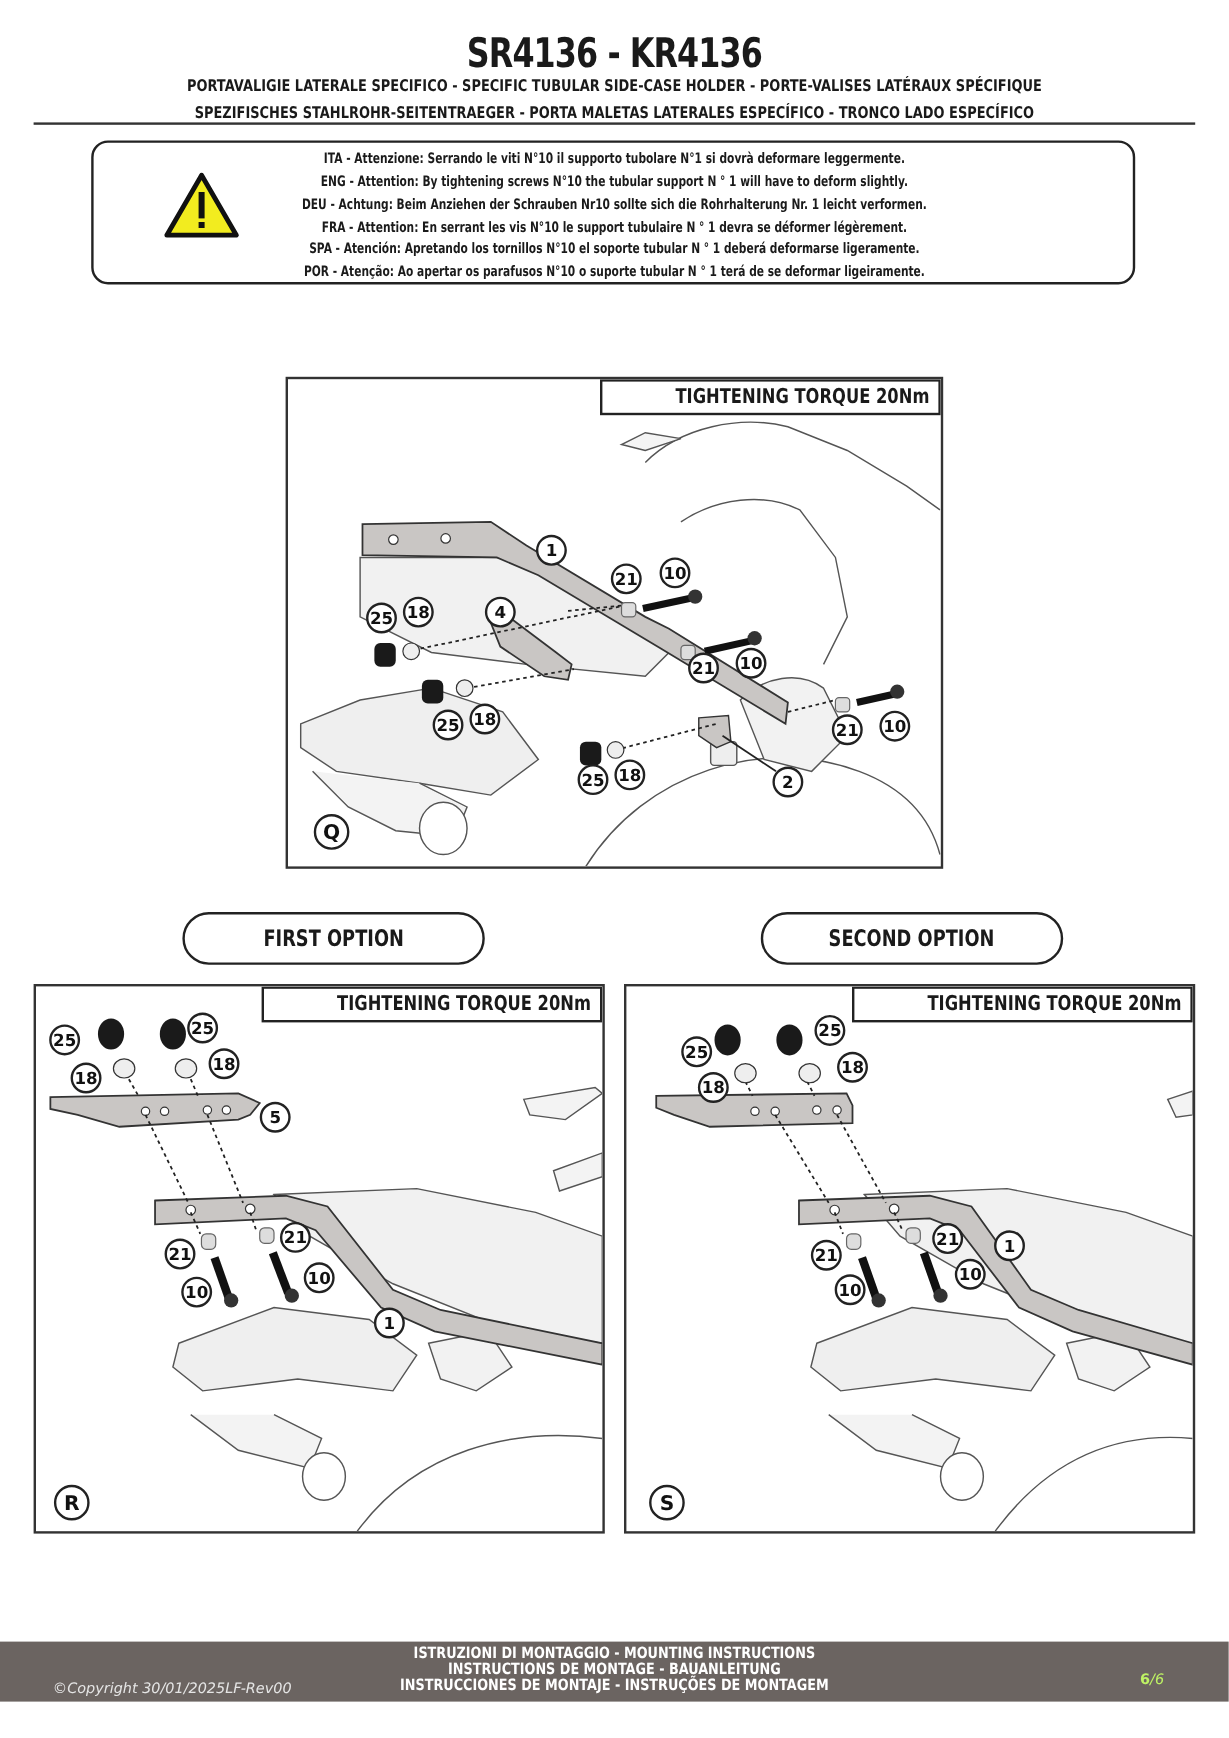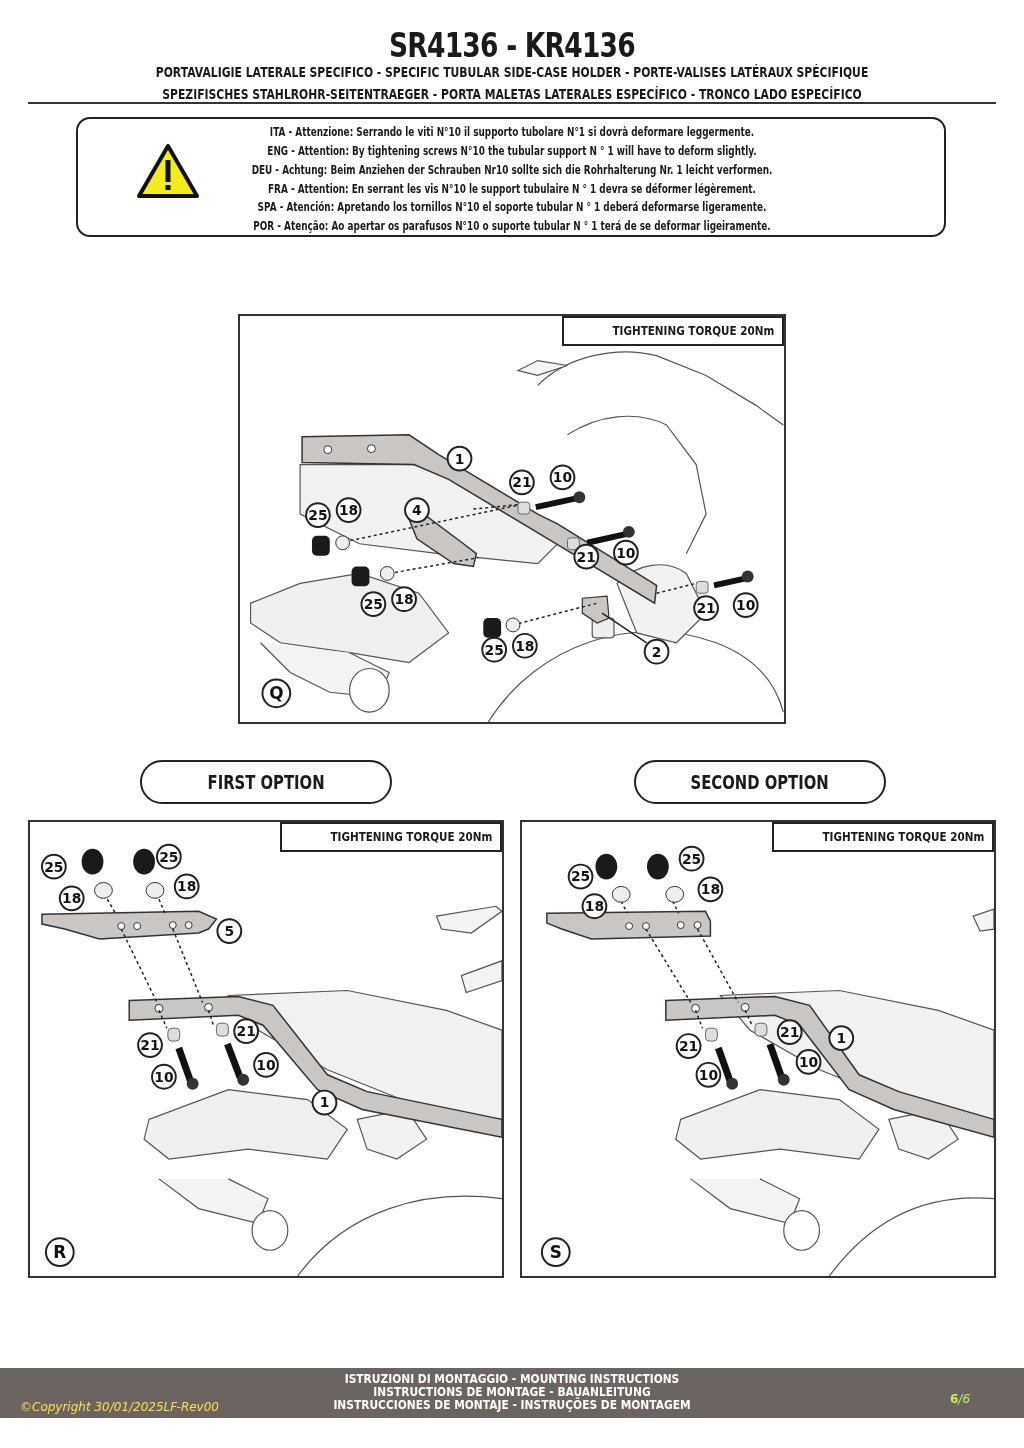--- a/index.html
+++ b/index.html
@@ -9,29 +9,29 @@
   #sub1 { top:64px; }
   #sub2 { top:86px; }
   #rule { position:absolute; left:28px; top:102px; width:968px; height:2px; background:#333; }
   #warnbox { position:absolute; left:76px; top:117px; width:870px; height:120px; border:2.5px solid #222; border-radius:14px; box-sizing:border-box; }
   #warn-icon { position:absolute; left:58px; top:24px; width:64px; height:56px; }
   .wline { position:absolute; left:0; width:1024px; text-align:center; font-size:12px; font-weight:bold; line-height:14px; white-space:nowrap; transform:scaleX(0.74); }
   .panel { position:absolute; border:2px solid #333; box-sizing:border-box; background:#fff; overflow:hidden; }
   #panelQ { left:238px; top:314px; width:548px; height:410px; }
   #panelR { left:28px; top:820px; width:476px; height:458px; }
   #panelS { left:520px; top:820px; width:476px; height:458px; }
-  .torque { position:absolute; right:0; top:0; border:2px solid #222; background:#fff; font-weight:bold; font-size:13px; line-height:26px; padding:0 8px; white-space:nowrap; }
+  .torque { position:absolute; right:0; top:0; border:2px solid #222; background:#fff; font-weight:bold; font-size:17px; line-height:26px; padding:0 8px; white-space:nowrap; }
   .torque span { display:inline-block; transform:scaleX(0.8); transform-origin:right center; }
   .option { position:absolute; height:44px; border:2px solid #222; border-radius:22px; box-sizing:border-box; text-align:center; font-weight:bold; font-size:19px; line-height:40px; }
   .option span { display:inline-block; transform:scaleX(0.78); }
-  #opt1 { left:140px; top:760px; width:252px; }
+  #opt1 { left:152px; top:760px; width:252px; }
   #opt2 { left:634px; top:760px; width:252px; }
   .diagram { position:absolute; left:0; top:0; width:100%; height:100%; }
   #footer { position:absolute; left:0; top:1368px; width:1024px; height:50px; background:#6b6461; }
-  #copyright { position:absolute; left:20px; top:32px; font-size:12px; font-style:italic; color:#fde047; white-space:nowrap; }
+  #copyright { position:absolute; left:44px; top:32px; font-size:12px; font-style:italic; color:#e5e5e5; white-space:nowrap; }
   .fline { position:absolute; left:0; width:1024px; text-align:center; color:#fff; font-weight:bold; font-size:13px; line-height:13px; white-space:nowrap; transform:scaleX(0.82); }
   #pageno { position:absolute; left:950px; top:24px; font-size:12px; color:#bef264; white-space:nowrap; }
   #pageno b { font-weight:bold; }
   #pageno i { font-style:italic; font-weight:normal; }
   text.cl { font-family:"DejaVu Sans", sans-serif; font-weight:bold; }
 </style>
 </head>
 <body>
 
 <div id="title">SR4136 - KR4136</div>

